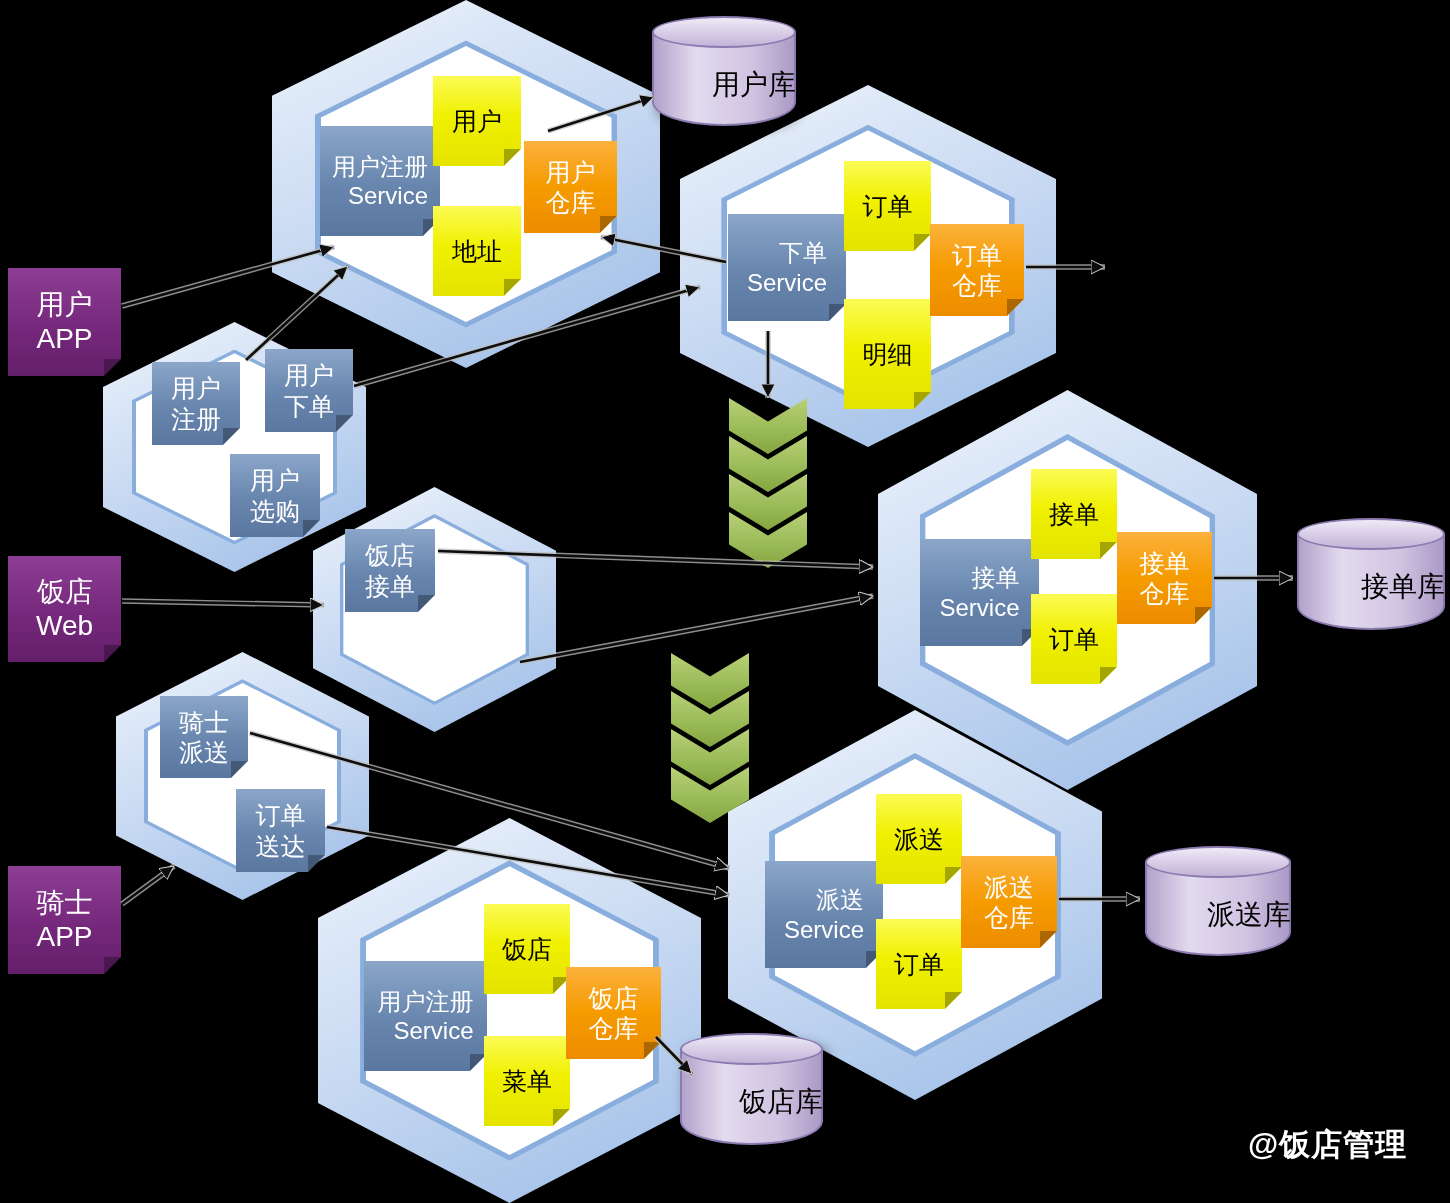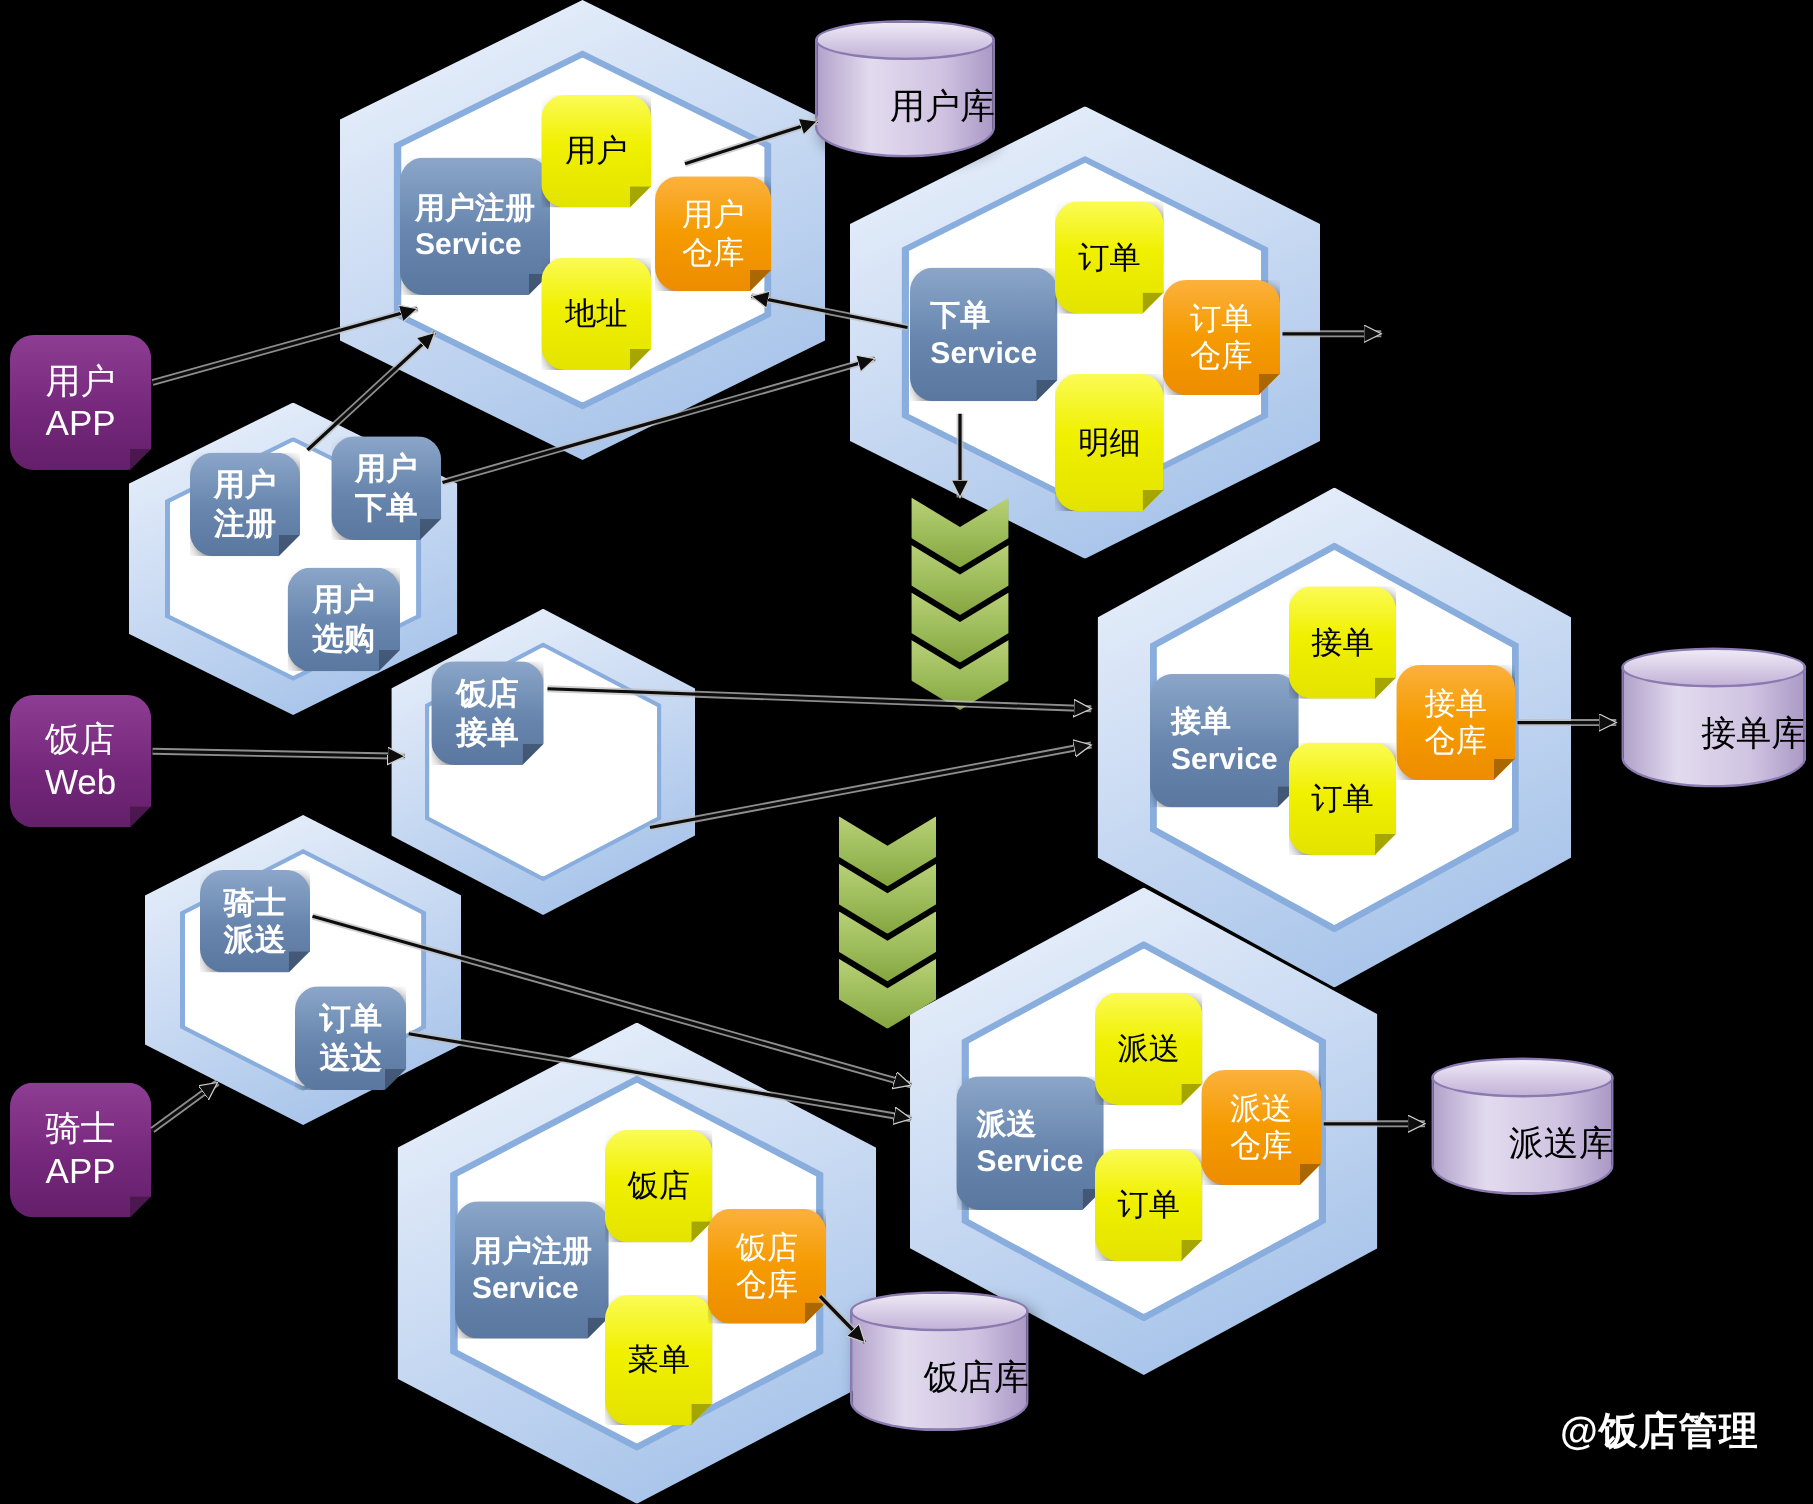--- a/index.html
+++ b/index.html
@@ -19,33 +19,32 @@
     clip-path: polygon(50% 0, 100% 26%, 100% 74%, 50% 100%, 0 74%, 0 26%);
   }
   .hex-outer { inset: 0; background: linear-gradient(155deg, #eef4fc 0%, #cfdef4 40%, #a9c5ea 85%, #93b5e2 100%); }
   .hex-mid   { inset: 11%; background: #89aedd; }
   .hex-inner { inset: 12.5%; background: #ffffff; }
 
   
   .note {
     position: absolute; z-index: 3;
     display: flex; align-items: center; justify-content: center;
-    text-align: left; white-space: pre-line;
+    text-align: right; white-space: pre-line;
     line-height: 1.22; font-size: 25px;
     clip-path: polygon(0 0, 100% 0, 100% calc(100% - 17px), calc(100% - 17px) 100%, 0 100%);
     filter: drop-shadow(4px 5px 5px rgba(0,0,0,0.55));
-    border-radius: 19px;
   }
   .note::after {
     content: ""; position: absolute; right: 0; bottom: 0;
     width: 17px; height: 17px;
     background: rgba(0,0,0,0.28);
     clip-path: polygon(0 0, 100% 0, 0 100%);
   }
-  .note-blue   { background: linear-gradient(180deg, #8ba6c9 0%, #6785ad 55%, #5a77a0 100%); color: #fff; font-weight: bold; }
+  .note-blue   { background: linear-gradient(180deg, #8ba6c9 0%, #6785ad 55%, #5a77a0 100%); color: #fff; }
   .note-yellow { background: linear-gradient(180deg, #fbfb55 0%, #f0f000 45%, #e3e300 100%); color: #000; }
   .note-orange { background: linear-gradient(180deg, #fcb13d 0%, #f59b00 50%, #ed8c00 100%); color: #fff; }
   .note-purple { background: linear-gradient(180deg, #8d3e94 0%, #76287c 55%, #641f6a 100%); color: #fff; font-size: 28px; }
   .note-service { font-size: 24px; }
   .note-small   { font-size: 25px; }
 
   
   .cylinder { position: absolute; z-index: 4; filter: drop-shadow(5px 6px 6px rgba(0,0,0,0.45)); }
   .cyl-top {
     position: absolute; left: 0; right: 0; top: 0; height: 32px;
@@ -162,21 +161,21 @@
   <div class="note note-blue note-service" style="left:920px;top:539px;width:119px;height:107px">接单
 Service</div>
   <div class="note note-yellow" style="left:1031px;top:469px;width:86px;height:90px">接单</div>
   <div class="note note-yellow" style="left:1031px;top:594px;width:86px;height:90px">订单</div>
   <div class="note note-orange" style="left:1117px;top:532px;width:95px;height:92px">接单
 仓库</div>
 
   <div class="note note-blue note-service" style="left:364px;top:961px;width:123px;height:110px">用户注册
 Service</div>
   <div class="note note-yellow" style="left:484px;top:904px;width:86px;height:90px">饭店</div>
-  <div class="note note-yellow" style="left:484px;top:1036px;width:86px;height:104px">菜单</div>
+  <div class="note note-yellow" style="left:484px;top:1036px;width:86px;height:90px">菜单</div>
   <div class="note note-orange" style="left:566px;top:967px;width:95px;height:92px">饭店
 仓库</div>
 
   <div class="note note-blue note-service" style="left:765px;top:861px;width:118px;height:107px">派送
 Service</div>
   <div class="note note-yellow" style="left:876px;top:794px;width:86px;height:90px">派送</div>
   <div class="note note-yellow" style="left:876px;top:919px;width:86px;height:90px">订单</div>
   <div class="note note-orange" style="left:961px;top:856px;width:96px;height:92px">派送
 仓库</div>
 

